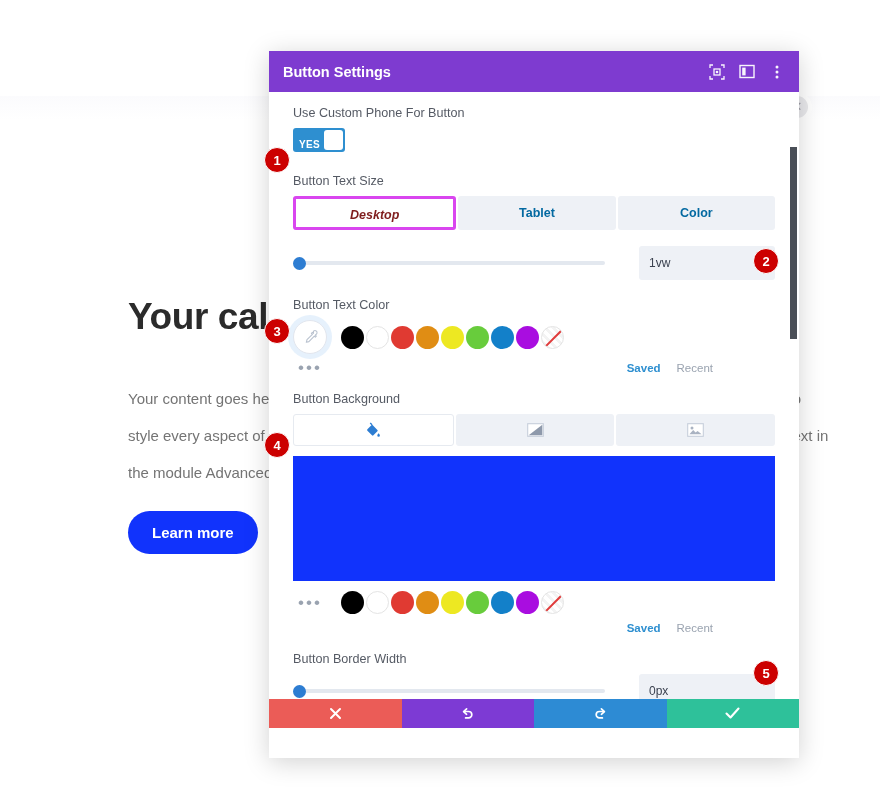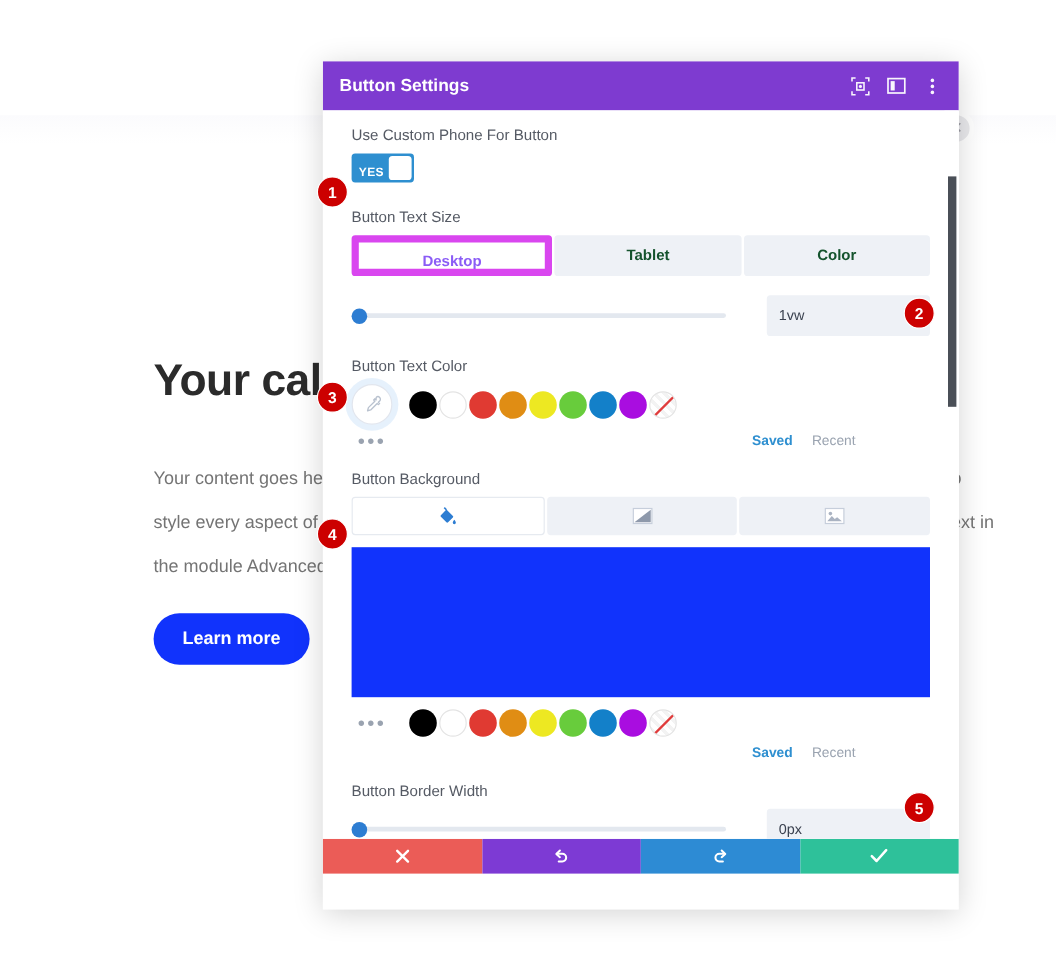--- a/index.html
+++ b/index.html
@@ -104,27 +104,28 @@
   }
   .toggle-knob { width: 24px; height: 20px; background: #ffffff; border-radius: 3px; }
 
   
   .resp-tabs {
     display: flex; gap: 2px; width: 100%;
   }
   .resp-tab {
     flex: 1; height: 34px; line-height: 34px; text-align: center;
     font-size: 12.5px; font-weight: bold;
-    background: #eef1f6; color: #14532d; cursor: pointer;
+    background: #eef1f6; color: #0369a1; cursor: pointer;
     border-radius: 3px;
   }
   .resp-tab.active {
-    background: #ffffff; color: #8b5cf6;
-    border: 6px solid #d946ef;
+    background: #ffffff; color: #7f1d1d;
+    border: 3px solid #d946ef;
     line-height: 32px;
+    font-style: italic;
   }
 
   
   .slider-row { display: flex; align-items: center; gap: 0; margin-top: 16px; }
   .slider-wrap { position: relative; width: 312px; height: 20px; display: flex; align-items: center; }
   .slider-track { width: 100%; height: 4px; background: #e3e8ef; border-radius: 2px; }
   .slider-knob {
     position: absolute; left: 0; top: 4px;
     width: 13px; height: 13px; border-radius: 50%;
     background: #2d7dd2; cursor: pointer;

